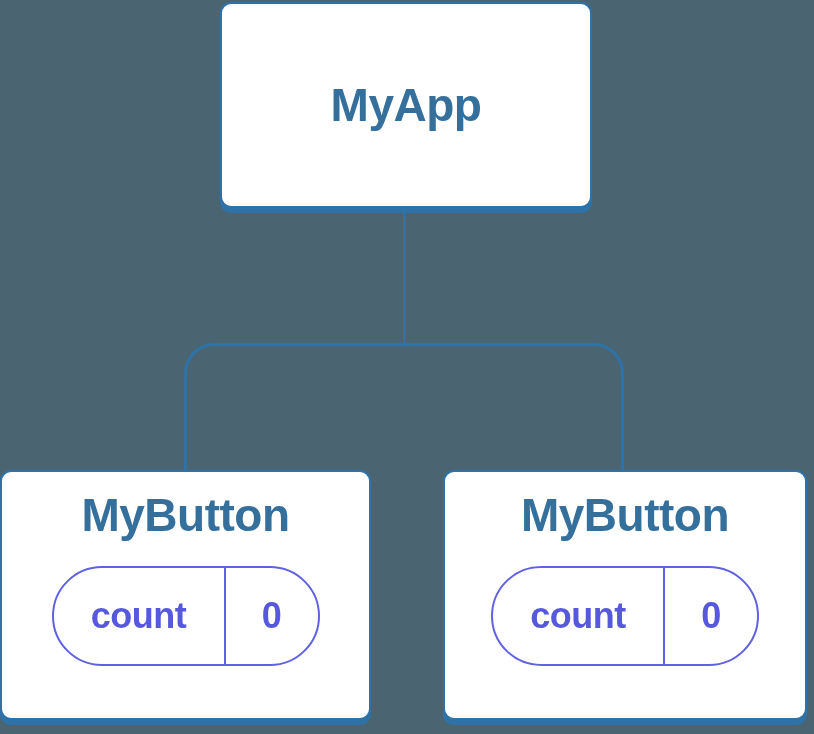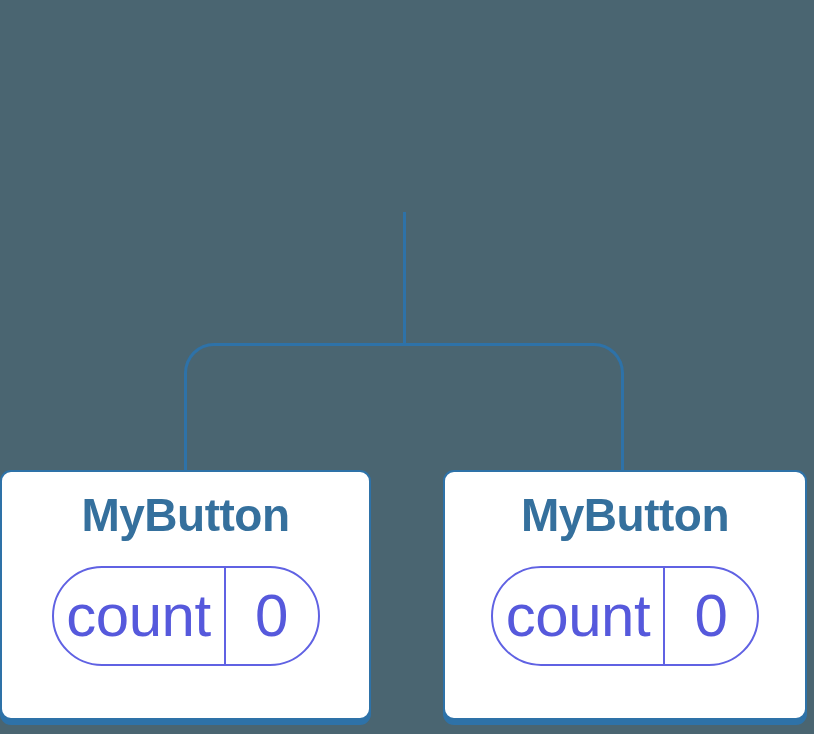--- a/index.html
+++ b/index.html
@@ -70,32 +70,35 @@
     border:2px solid var(--state-border);
     border-radius:50px;
     background:var(--node-fill);
     display:flex;
     align-items:stretch;
     overflow:hidden;
   }
   .pill-cell{
     display:flex;align-items:center;justify-content:center;
     color:var(--state-purple);
-    font-size:60px;
-    font-weight:400;
+    font-size:36px;
+    font-weight:700;
     letter-spacing:-0.5px;
   }
   .pill-key{width:172px;border-right:2px solid var(--state-border);}
   .pill-value{flex:1;}
 </style>
 </head>
 <body>
 
 <div class="stage">
 
+  <div class="node node-root">
+    <div class="node-title">MyApp</div>
+  </div>
 
   <div class="stem"></div>
   <div class="bracket"></div>
 
   <div class="node node-child node-child-left">
     <div class="node-title">MyButton</div>
     <div class="pill">
       <div class="pill-cell pill-key">count</div>
       <div class="pill-cell pill-value">0</div>
     </div>

